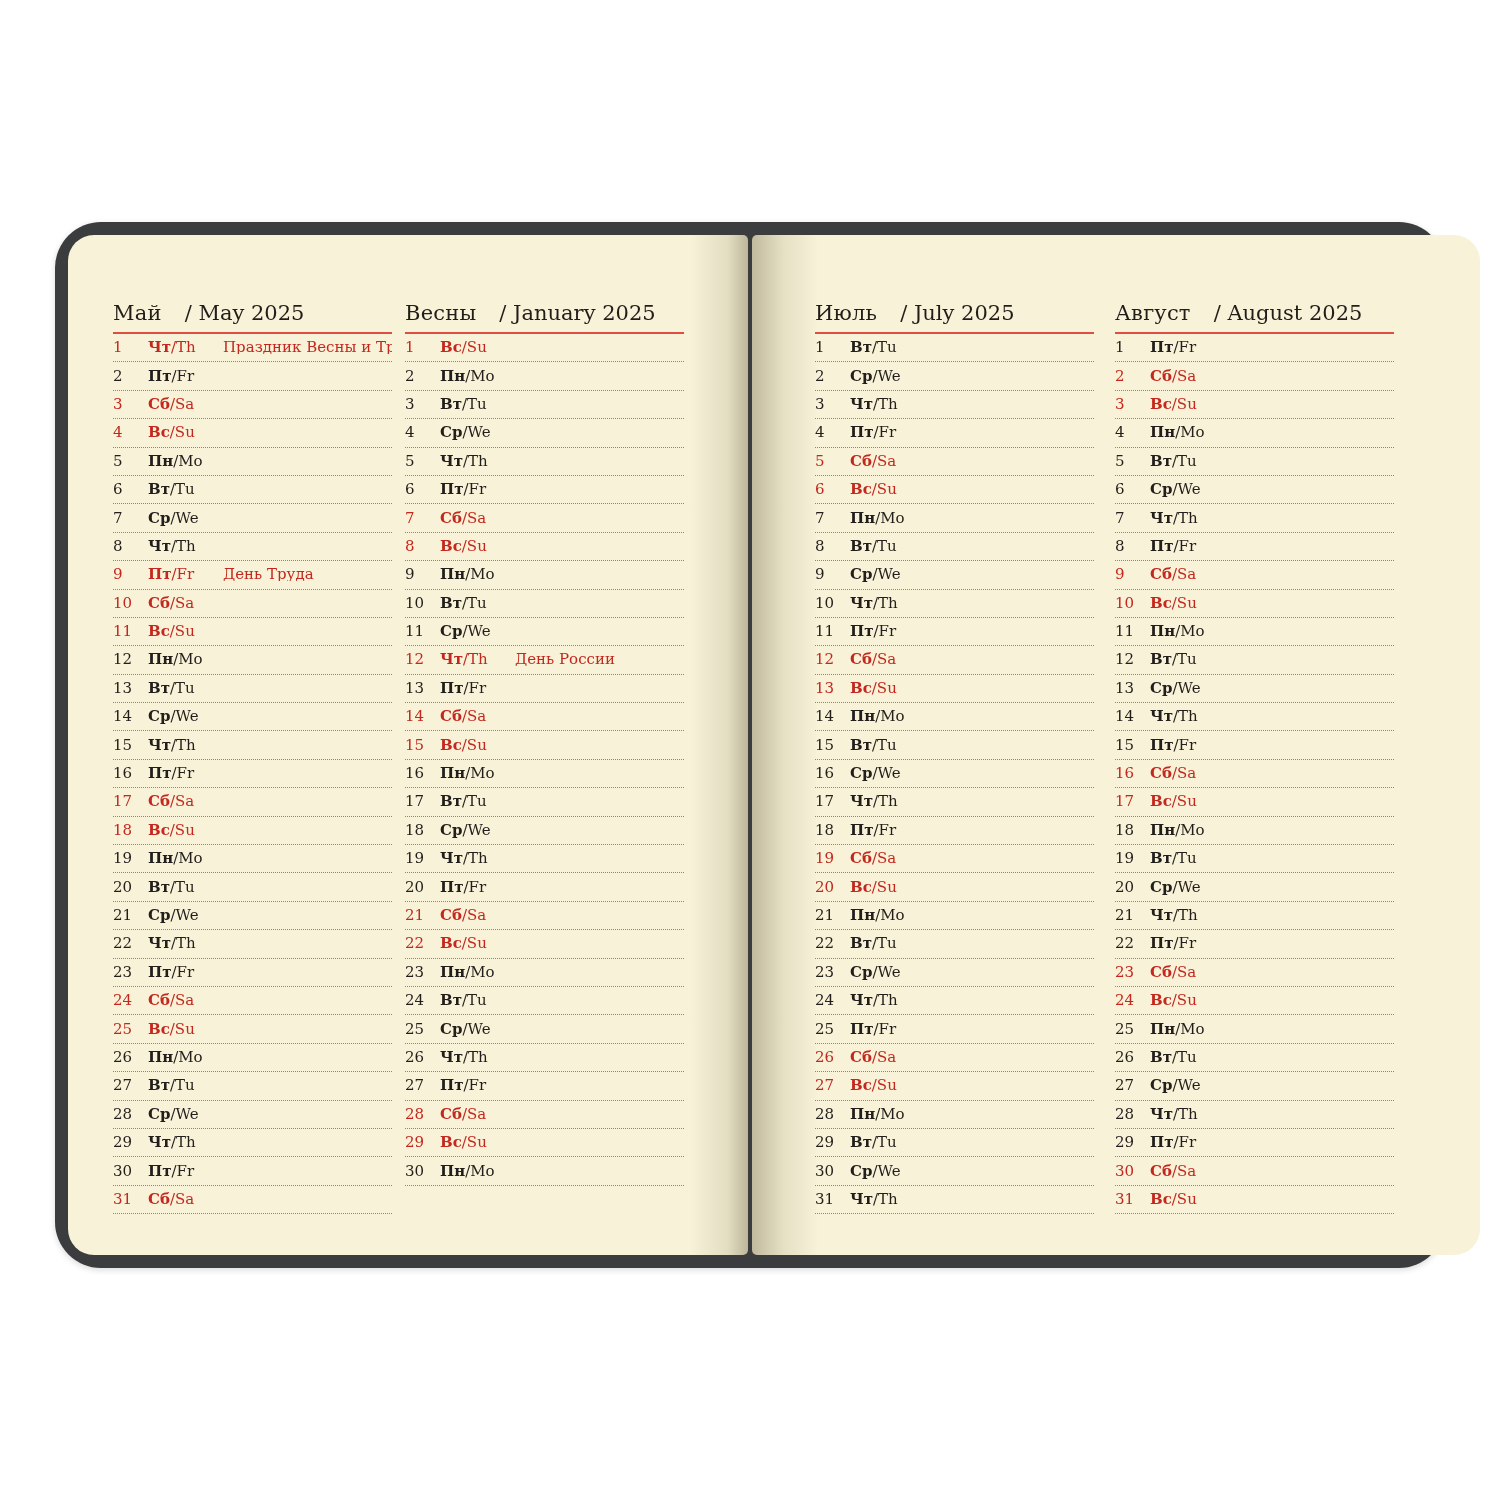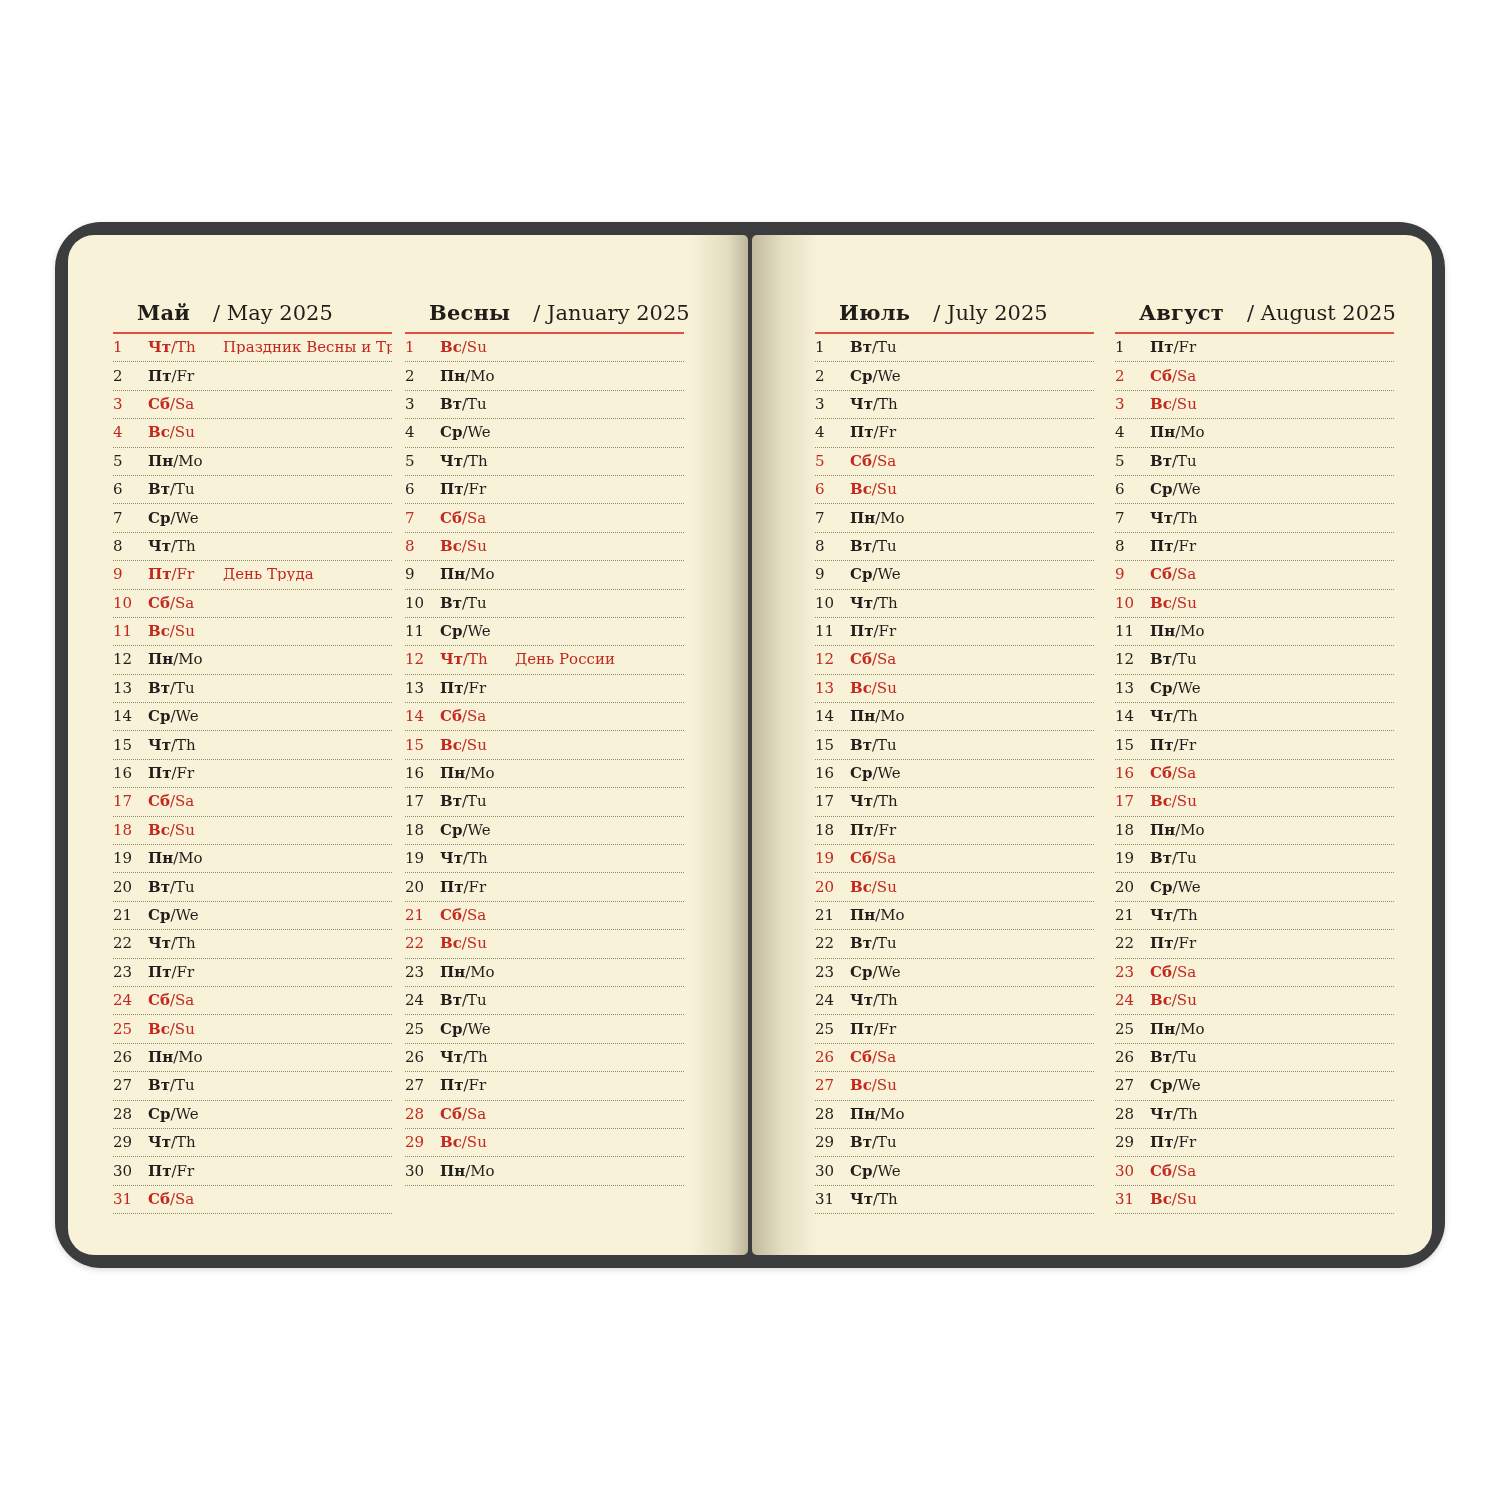--- a/index.html
+++ b/index.html
@@ -16,21 +16,21 @@
   }
   .spine{
     position:absolute;left:692px;top:0;width:10px;height:100%;
     background:transparent;
   }
   .page{
     position:absolute;top:13px;height:1020px;width:680px;
     background:#f7f2d8;
   }
   .page.left{left:13px;border-radius:26px 5px 5px 26px;}
-  .page.right{left:697px;border-radius:5px 26px 26px 5px;}
+  .page.right{left:697px;border-radius:5px 26px 26px 5px;padding-left:48px;}
   .page.left::after{
     content:"";position:absolute;top:0;right:0;width:58px;height:100%;z-index:3;
     background:linear-gradient(to right,rgba(104,93,58,0) 0%,rgba(104,93,58,0.14) 65%,rgba(76,66,38,0.34) 100%);
     pointer-events:none;
   }
   .page.right::before{
     content:"";position:absolute;top:0;left:0;width:66px;height:100%;z-index:3;
     background:linear-gradient(to right,rgba(76,66,38,0.32) 0%,rgba(104,93,58,0.12) 48%,rgba(104,93,58,0) 100%);
     pointer-events:none;
   }
@@ -38,21 +38,21 @@
   .page.left  .month.m0{left:45px;}
   .page.left  .month.m1{left:337px;}
   .page.right .month.m0{left:63px;}
   .page.right .month.m1{left:363px;}
 
   .month-header{
     font-size:21px;line-height:22px;color:#211d19;
     padding-bottom:8px;border-bottom:2px solid #dd4f43;
     white-space:nowrap;
   }
-  .mh-ru{font-weight:bold;letter-spacing:0.2px;margin-left:24px;}
+  .mh-ru{font-weight:normal;letter-spacing:0.2px;}
   .mh-rest{margin-left:23px;font-weight:normal;}
 
   .rows{margin-top:0;}
   .day-row{
     display:flex;align-items:center;height:27.4px;
     border-bottom:1px dotted #8f8968;
     color:#221e1b;font-size:15px;line-height:15px;
   }
   .d-num{width:35px;flex:0 0 35px;}
   .d-dow{width:59px;flex:0 0 59px;white-space:nowrap;}

